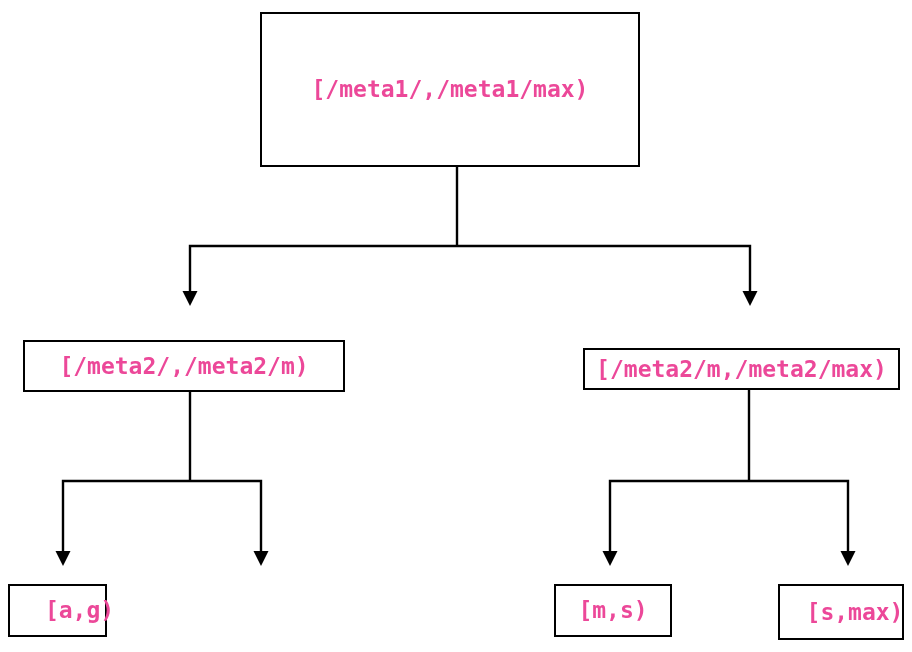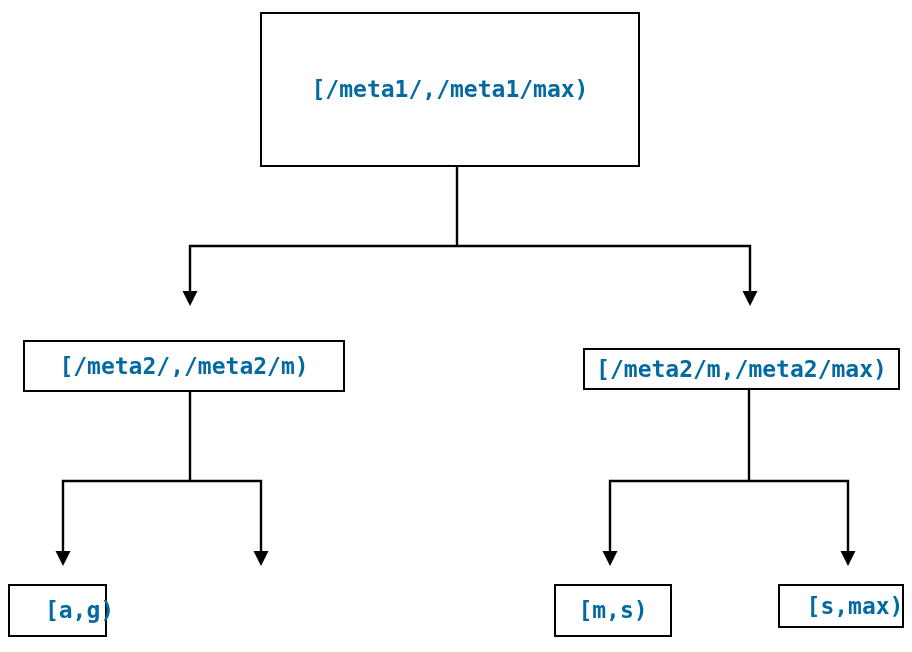--- a/index.html
+++ b/index.html
@@ -31,36 +31,36 @@
   }
   .arrowhead {
     fill: #000000;
     stroke: none;
   }
   .node {
     position: absolute;
     box-sizing: border-box;
     border: 2.5px solid #000000;
     background: #ffffff;
-    color: #0369a1;
+    color: #ec4899;
     display: flex;
     align-items: center;
     justify-content: center;
     font-weight: bold;
     font-size: 23px;
     white-space: pre;
     line-height: 1;
   }
   .node-root      { left: 260px; top: 12px;  width: 380px; height: 155px; }
   .node-left      { left: 23px;  top: 340px; width: 322px; height: 52px;  }
   .node-right     { left: 583px; top: 324px; width: 317px; height: 42px; margin-top: 24px;  }
   .node-leaf-ag   { left: 8px;   top: 584px; width: 99px;  height: 53px; padding-left: 44px;  }
   .node-leaf-gm   { left: 204px; top: 584px; width: 99px;  height: 53px;  }
   .node-leaf-ms   { left: 554px; top: 584px; width: 118px;  height: 53px;  }
-  .node-leaf-smax { left: 778px; top: 584px; width: 126px; height: 44px; padding-left: 28px;  }
+  .node-leaf-smax { left: 778px; top: 584px; width: 126px; height: 56px; padding-left: 28px;  }
 </style>
 </head>
 <body>
 
 <div class="stage">
 
   <svg class="wires" viewBox="0 0 912 652" xmlns="http://www.w3.org/2000/svg">
 
     <path class="wire" d="M457,167 L457,247"></path>
 

